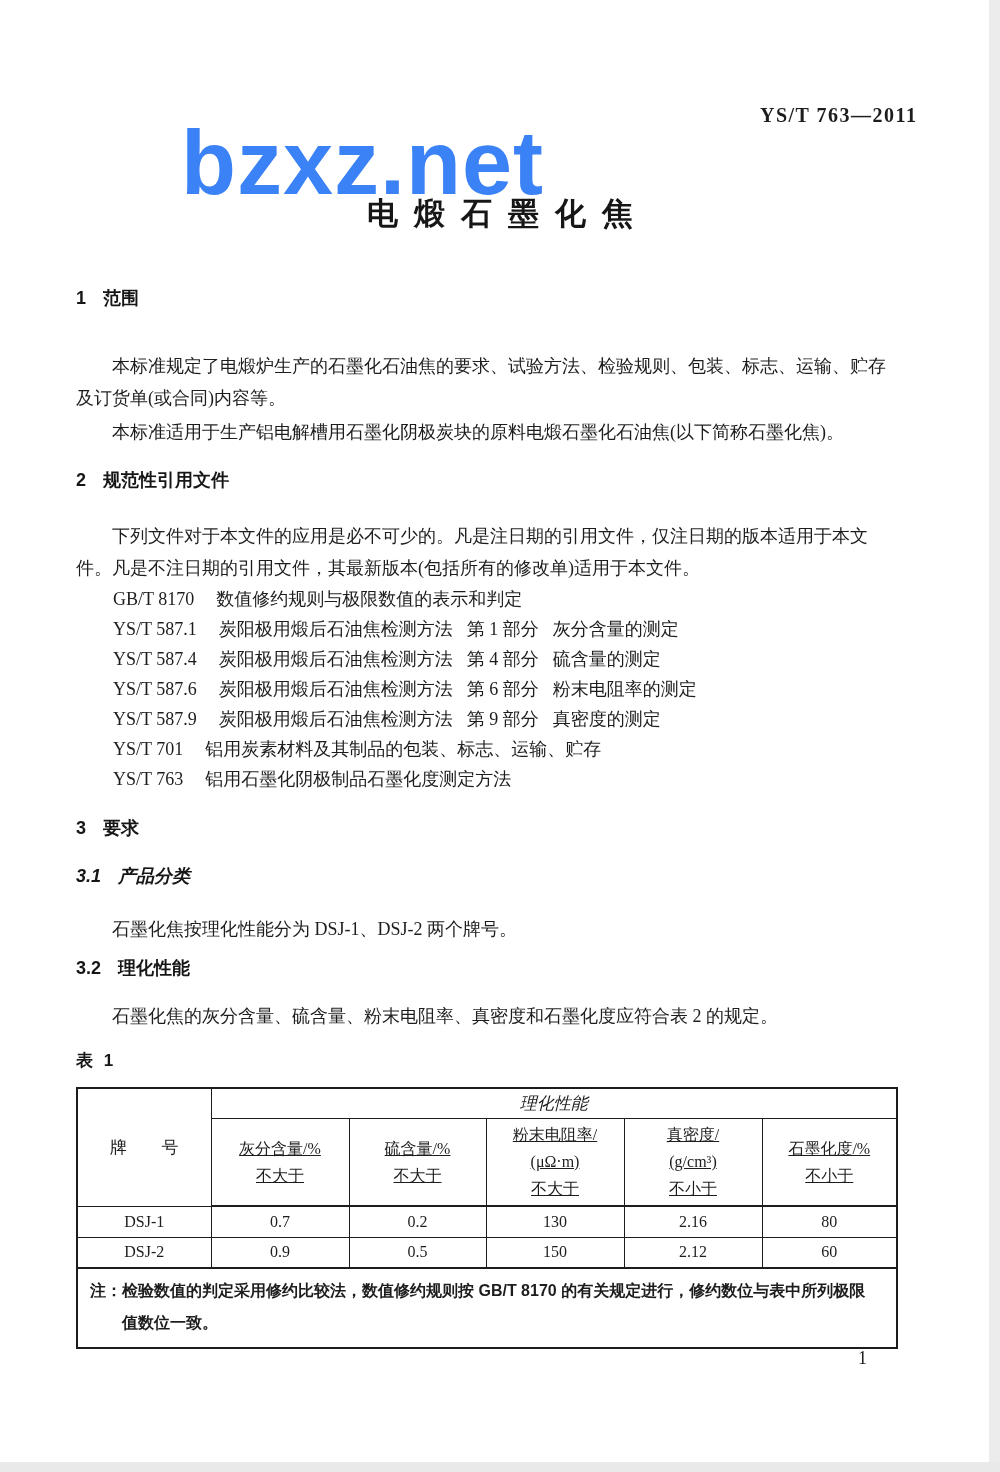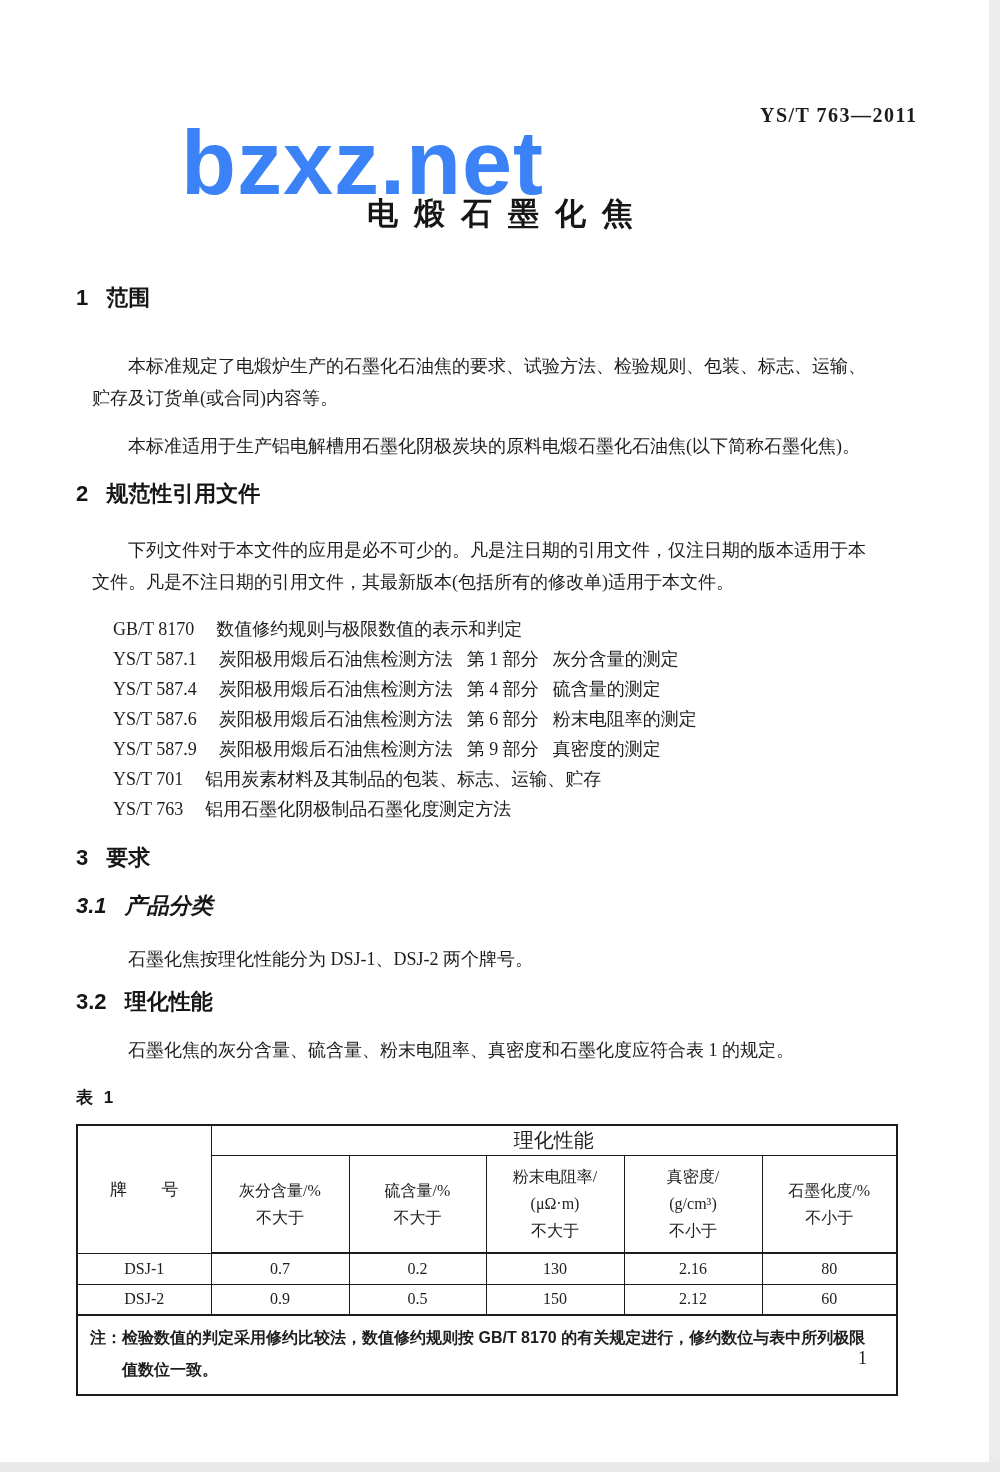--- a/index.html
+++ b/index.html
@@ -27,25 +27,25 @@
     font-family:"Liberation Sans","DejaVu Sans",sans-serif;
     font-weight:bold; font-size:31px; letter-spacing:16px; text-indent:16px;
     color:#161616;
   }
 
   .content { position:absolute; top:287px; left:76px; width:820px; font-size:18px; }
   .content * { box-sizing:border-box; }
 
   .sec-heading {
     margin:0; font-family:"Liberation Sans","DejaVu Sans",sans-serif;
-    font-weight:bold; font-size:22px; line-height:22px; color:#161616;
+    font-weight:bold; font-size:18px; line-height:22px; color:#161616;
     word-spacing:12px;
   }
   .para {
-    margin:16px; text-indent:2em; line-height:32px; word-break:break-all;
+    margin:0; text-indent:2em; line-height:32px; word-break:break-all;
     color:#1d1d1d;
   }
   #p1   { margin-top:41px; }
   #p2   { margin-top:2px; }
   #h2   { margin-top:21px; }
   #intro{ margin-top:29px; }
 
   .refs { list-style:none; margin:0; padding:0 0 0 37px; }
   .refs li { line-height:30px; white-space:nowrap; }
   .ref-code { margin-right:22px; }
@@ -68,28 +68,28 @@
     margin-top:10px; width:820px; border-collapse:collapse; table-layout:fixed;
     border:2px solid #1c1c1c; font-size:16px;
   }
   table.spec th, table.spec td {
     border:1px solid #1c1c1c; text-align:center; vertical-align:middle;
     padding:0; font-weight:normal;
   }
   tr.group-row { height:30px; }
   th.group-header {
     font-family:"Liberation Sans","DejaVu Sans",sans-serif;
-    font-weight:bold; font-size:20px; border-bottom:2px solid #1c1c1c;
+    font-weight:bold; font-size:17px; border-bottom:2px solid #1c1c1c;font-style:italic;
   }
   th.grade-header {
     font-family:"Liberation Sans","DejaVu Sans",sans-serif;
     font-weight:bold; font-size:17px; word-spacing:30px;
     border-right:1px solid #1c1c1c;
   }
-  tr.sub-row { height:98px; }
+  tr.sub-row { height:88px;text-decoration:underline; }
   tr.sub-row th { border-bottom:2px solid #1c1c1c; }
   .cell-line { line-height:27px; }
   tr.data-row { height:31px; }
   tr.data-row td { font-family:"Liberation Serif","DejaVu Serif",serif; }
   tr.data-row.last td { border-bottom:2px solid #1c1c1c;margin-top:39px; }
   tr.note-row td {
     height:62px; text-align:left; vertical-align:top;
     padding:6px 16px 8px 12px;
     font-family:"Liberation Sans","DejaVu Sans",sans-serif;
     font-weight:bold; font-size:16px; line-height:32px;
@@ -127,21 +127,21 @@
       <li><span class="ref-code">YS/T 587.6</span><span>炭阳极用煅后石油焦检测方法</span><span class="ref-sp">第 6 部分</span><span class="ref-sp">粉末电阻率的测定</span></li>
       <li><span class="ref-code">YS/T 587.9</span><span>炭阳极用煅后石油焦检测方法</span><span class="ref-sp">第 9 部分</span><span class="ref-sp">真密度的测定</span></li>
       <li><span class="ref-code">YS/T 701</span><span>铝用炭素材料及其制品的包装、标志、运输、贮存</span></li>
       <li><span class="ref-code">YS/T 763</span><span>铝用石墨化阴极制品石墨化度测定方法</span></li>
     </ul>
 
     <h2 class="sec-heading" id="h3">3 要求</h2>
     <h2 class="sec-heading" id="h31">3.1 产品分类</h2>
     <p class="para" id="p31">石墨化焦按理化性能分为 DSJ-1、DSJ-2 两个牌号。</p>
     <h2 class="sec-heading" id="h32">3.2 理化性能</h2>
-    <p class="para" id="p32">石墨化焦的灰分含量、硫含量、粉末电阻率、真密度和石墨化度应符合表 1 的规定。</p>
+    <p class="para" id="p32">石墨化焦的灰分含量、硫含量、粉末电阻率、真密度和石墨化度应符合表 2 的规定。</p>
 
     <div class="table-caption">表 1</div>
 
     <table class="spec">
       <colgroup>
         <col style="width:134px">
           <col style="width:138px">
           <col style="width:137px">
         <col style="width:138px">
           <col style="width:138px">

